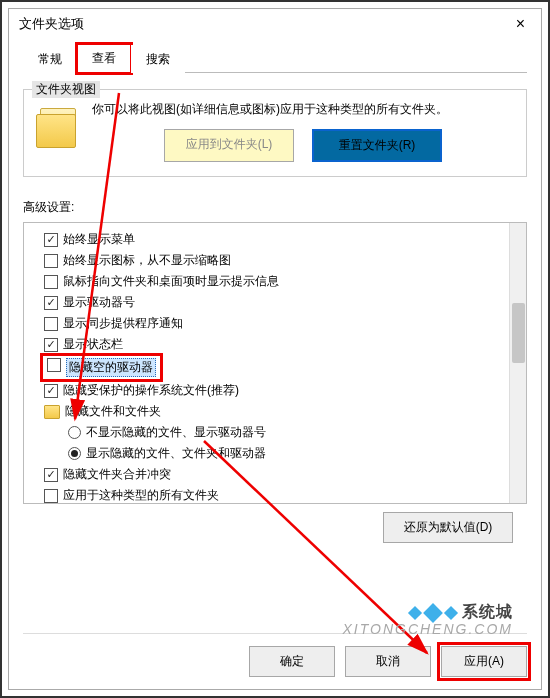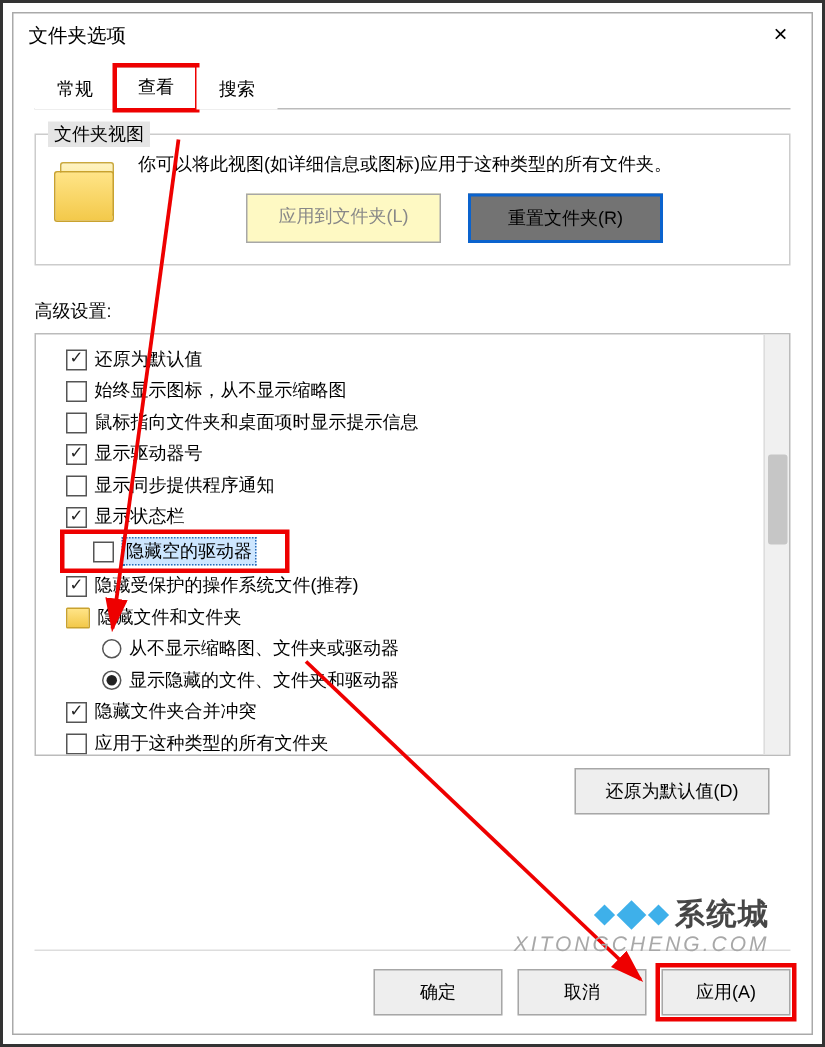--- a/index.html
+++ b/index.html
@@ -110,21 +110,21 @@
   .btn {
     min-width: 130px;
     padding: 6px 10px;
     text-align: center;
     border: 1px solid #a7a7a7;
     background: #eee;
     cursor: pointer;
     font-size: 12px;
   }
   .btn.disabled { color:#888; background:#fef9c3; cursor:default; }
-  .btn.primary { border: 2px solid #0a63ce; background:#737373; color:#000; }
+  .btn.primary { border: 2px solid #0a63ce; background:#0369a1; color:#000; }
   .section-label { margin: 22px 0 6px 0; }
   .adv-list {
     border: 1px solid #bbb;
     height: 282px;
     overflow: hidden;
     padding: 6px 4px;
     position: relative;
     background:#fff;
   }
   .adv-scroll {
@@ -175,23 +175,22 @@
     width: 16px; height: 14px;
     background: linear-gradient(#ffe487,#f3c94a);
     border: 1px solid #c9a22e;
     border-radius: 1px;
     flex-shrink:0;
   }
   .row-highlight {
     outline: 3px solid #e00;
     outline-offset: 1px;
     display: inline-flex;
-    align-items: center;
     gap: 5px;
-    padding: 1px 18px;
+    padding: 1px 3px;
   }
   .sel-label {
     background: #cde6ff;
     border: 1px dotted #2a6db8;
     padding: 0 2px;
     color: #000;
   }
   .bottom-area {
     display: flex;
     justify-content: flex-end;
@@ -223,21 +222,21 @@
     gap: 6px;
     opacity: 0.9;
     pointer-events:none;
   }
   .wm-diamond {
     width: 14px; height: 14px;
     background: #2aa8e8;
     transform: rotate(45deg);
   }
   .wm-diamond.s { width:10px; height:10px; }
-  .wm-text { font-size: 20px; font-weight: 600; color:#333; letter-spacing:1px; }
+  .wm-text { font-size: 16px; font-weight: 600; color:#333; letter-spacing:1px; }
   .wm-sub {
     position: absolute;
     right: 28px; bottom: 52px;
     font-size: 14px;
     color: #a8a8a8;
     letter-spacing: 2px;
     pointer-events:none;
     font-style:italic;
   }
 </style>
@@ -278,21 +277,21 @@
 
     <div class="section-label">高级设置:</div>
 
     <div class="adv-list">
       <div class="adv-scroll">
           <div class="thumb"></div>
         </div>
 
       <div class="tree-item">
         <span class="chk">✓</span>
-        <span>还原为默认值</span>
+        <span>始终显示菜单</span>
       </div>
       <div class="tree-item">
         <span class="chk"></span>
         <span>始终显示图标，从不显示缩略图</span>
       </div>
       <div class="tree-item">
         <span class="chk"></span>
         <span>鼠标指向文件夹和桌面项时显示提示信息</span>
       </div>
       <div class="tree-item">
@@ -316,21 +315,21 @@
       <div class="tree-item">
         <span class="chk">✓</span>
         <span>隐藏受保护的操作系统文件(推荐)</span>
       </div>
       <div class="tree-item">
         <span class="folder-mini"></span>
         <span>隐藏文件和文件夹</span>
       </div>
       <div class="tree-item tree-sub">
         <span class="radio"></span>
-        <span>从不显示缩略图、文件夹或驱动器</span>
+        <span>不显示隐藏的文件、显示驱动器号</span>
       </div>
       <div class="tree-item tree-sub">
         <span class="radio">
             <span class="dot"></span>
           </span>
         <span>显示隐藏的文件、文件夹和驱动器</span>
       </div>
       <div class="tree-item">
         <span class="chk">✓</span>
         <span>隐藏文件夹合并冲突</span>

